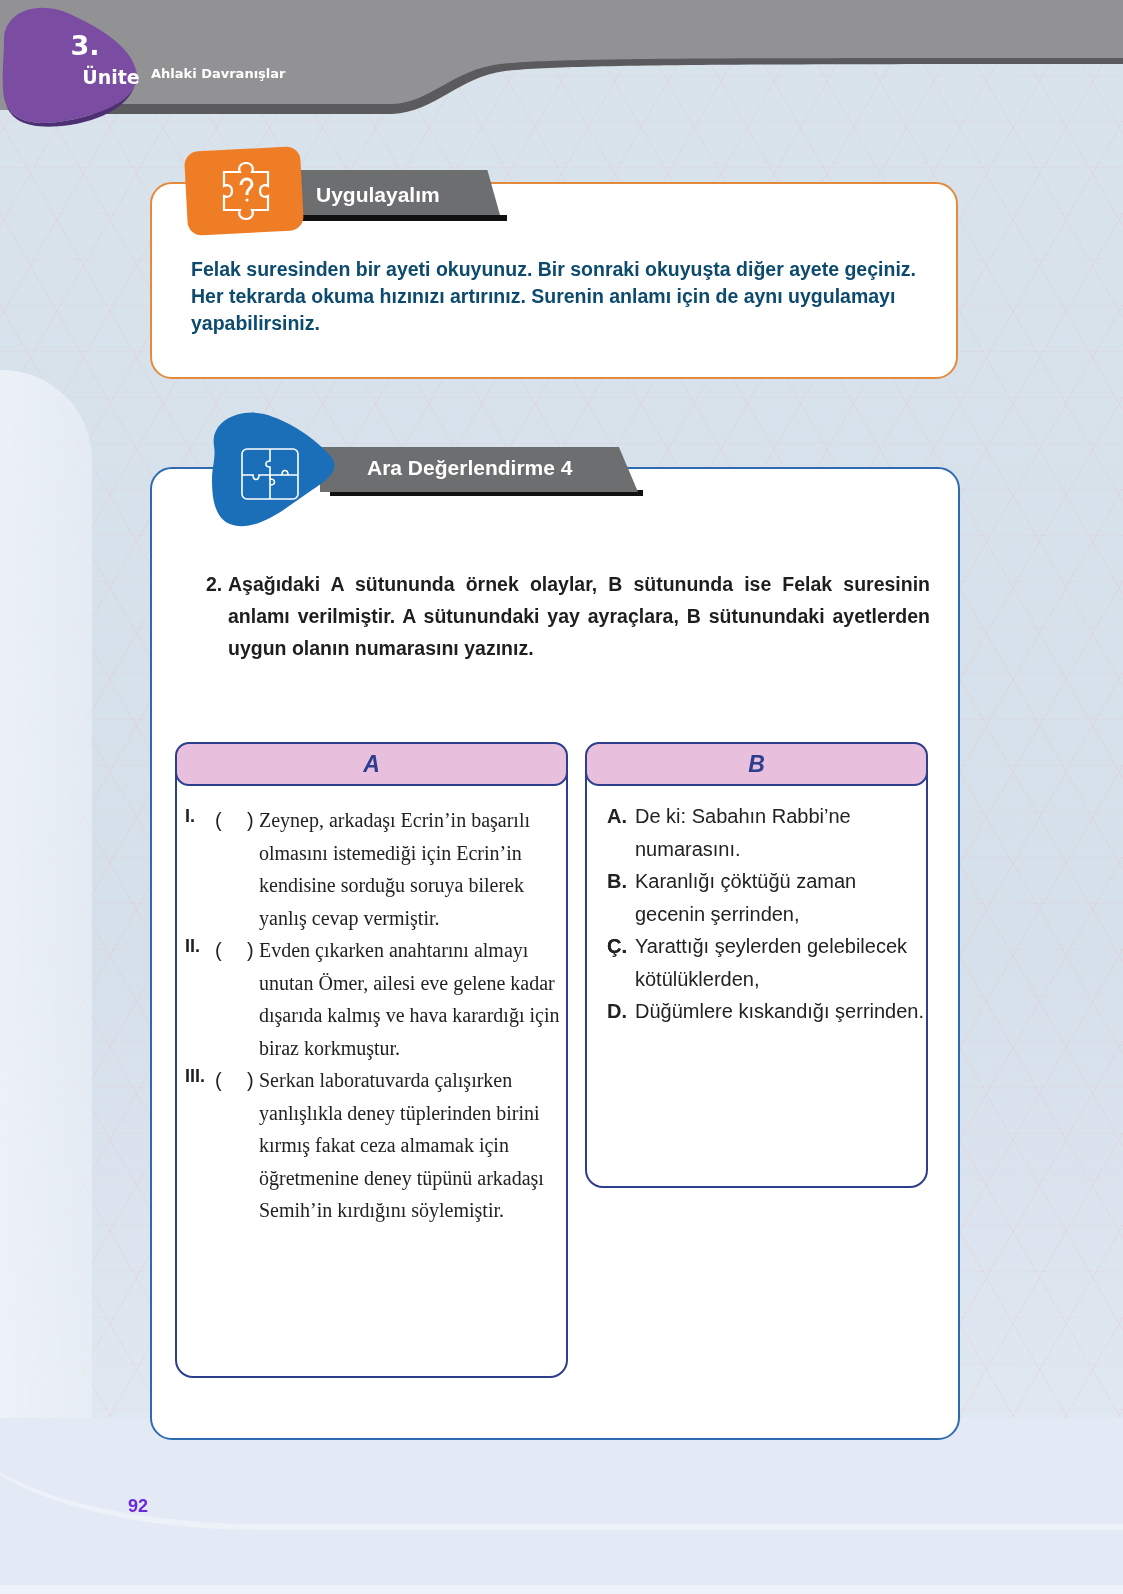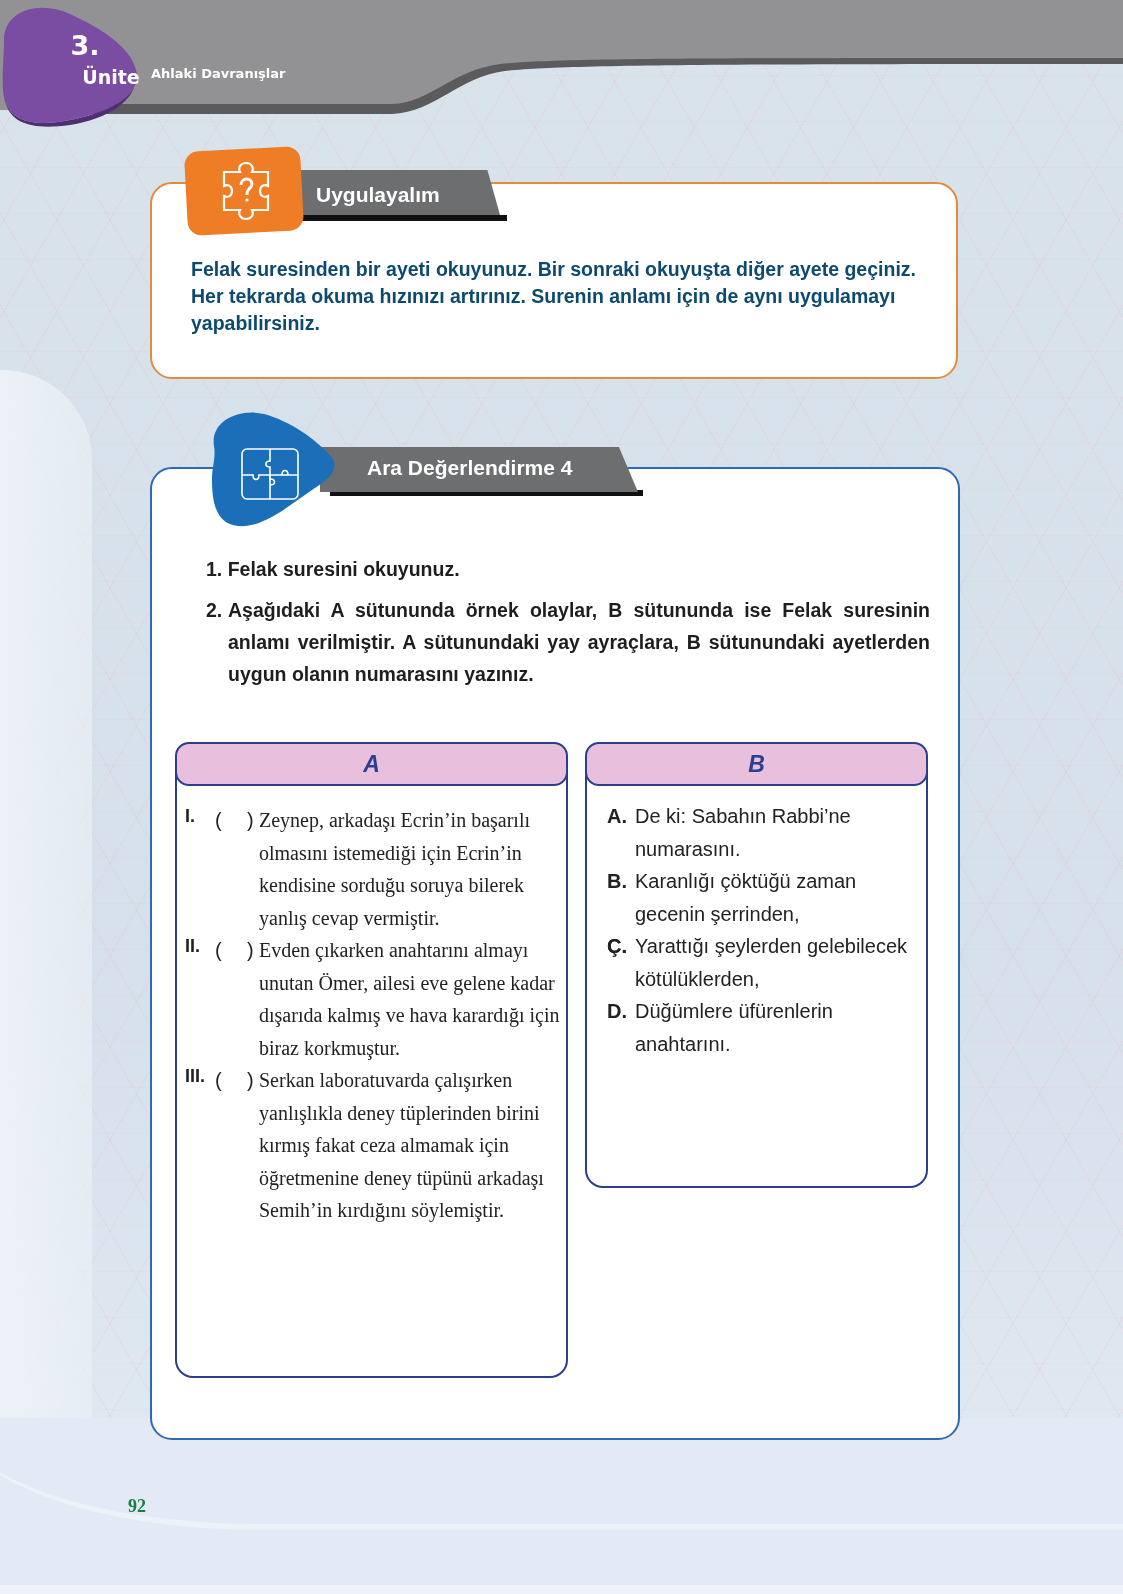--- a/index.html
+++ b/index.html
@@ -126,21 +126,21 @@
 
   .b-list {
     position: absolute; left: 20px; top: 56px; width: 320px;
     font-size: 20px; color: #222; line-height: 32.5px;
   }
   .b-item { position: relative; padding-left: 28px; }
   .b-item .letter { position: absolute; left: 0; top: 0; font-weight: bold; }
 
   .page-num {
     position: absolute; left: 128px; top: 1496px;
-    color: #15803d; font-family: Liberation Serif, serif; font-size: 18px; font-weight: bold; text-align: center;
+    color: #6d28d9; font-family: Liberation Sans, sans-serif; font-size: 18px; font-weight: bold; text-align: center;
   }
 </style>
 </head>
 <body>
 
 <div class="bg"></div>
 <div class="bg-left-fade"></div>
 <div class="bg-bottom"></div>
 <div class="bg-bottom-curve"></div>
 <div class="bg-bottom-strip"></div>
@@ -179,24 +179,20 @@
 </svg>
 <svg style="position:absolute; left:240px; top:447px; width:60px; height:54px;" viewBox="0 0 60 54" fill="none" stroke="#fff" stroke-width="1.6">
   <rect x="2" y="2" width="56" height="50" rx="5"></rect>
   <path d="M30,2 V14 C25,14 24,20 30,20 V52"></path>
   <path d="M2,28 H13 C13,34 19,34 19,28 H58"></path>
   <path d="M30,28 V32 C36,32 36,38 30,38"></path>
   <path d="M42,28 C42,22 48,22 48,28"></path>
 </svg>
 
 <div class="questions">
-  <div class="q1">
-    <span>1.</span>
-    <span>Felak suresini okuyunuz.</span>
-  </div>
   <div class="q2">
     <span class="num">2.</span>
     <span class="txt">Aşağıdaki A sütununda örnek olaylar, B sütununda ise Felak suresinin anlamı verilmiştir. A sütunundaki yay ayraçlara, B sütunundaki ayetlerden uygun olanın numarasını yazınız.</span>
   </div>
 </div>
 
 <div class="col-box" style="left:175px; top:742px; width:393px; height:636px;">
   <div class="col-head">A</div>
   <div class="a-list">
     <div class="a-item">
@@ -239,18 +235,18 @@
     </div>
     <div class="b-item">
       <span class="letter">C.</span>
     </div>
     <div class="b-item">
       <span class="letter">Ç.</span>
       <span>Yarattığı şeylerden gelebilecek kötülüklerden,</span>
     </div>
     <div class="b-item">
       <span class="letter">D.</span>
-      <span>Düğümlere üfürenlerin anahtarını.</span>
+      <span>Düğümlere kıskandığı şerrinden.</span>
     </div>
   </div>
 </div>
 
 <div class="page-num">92</div>
 
 </body></html>

